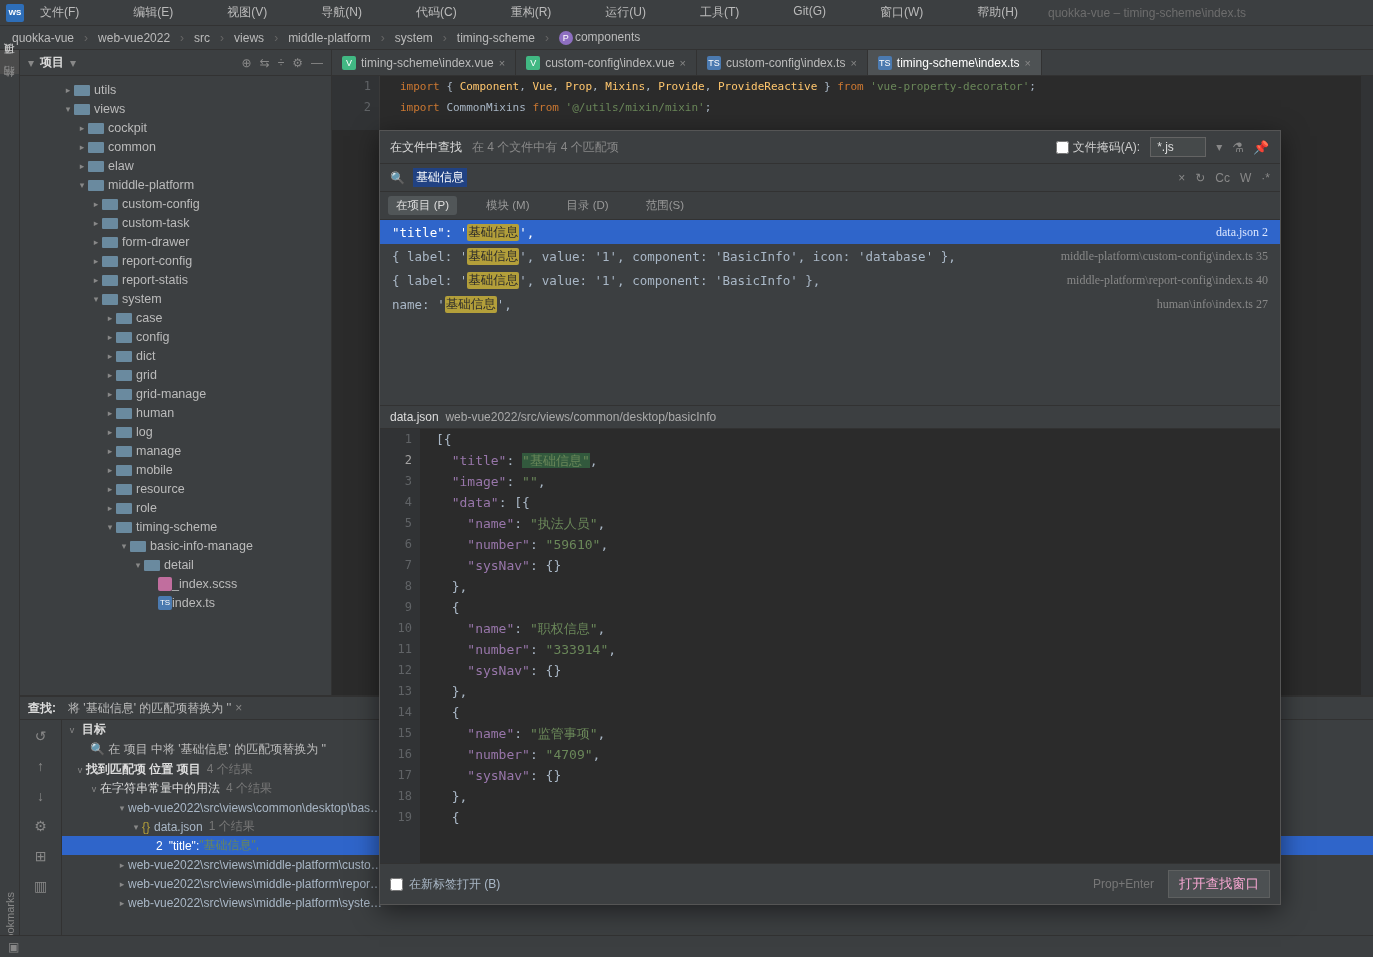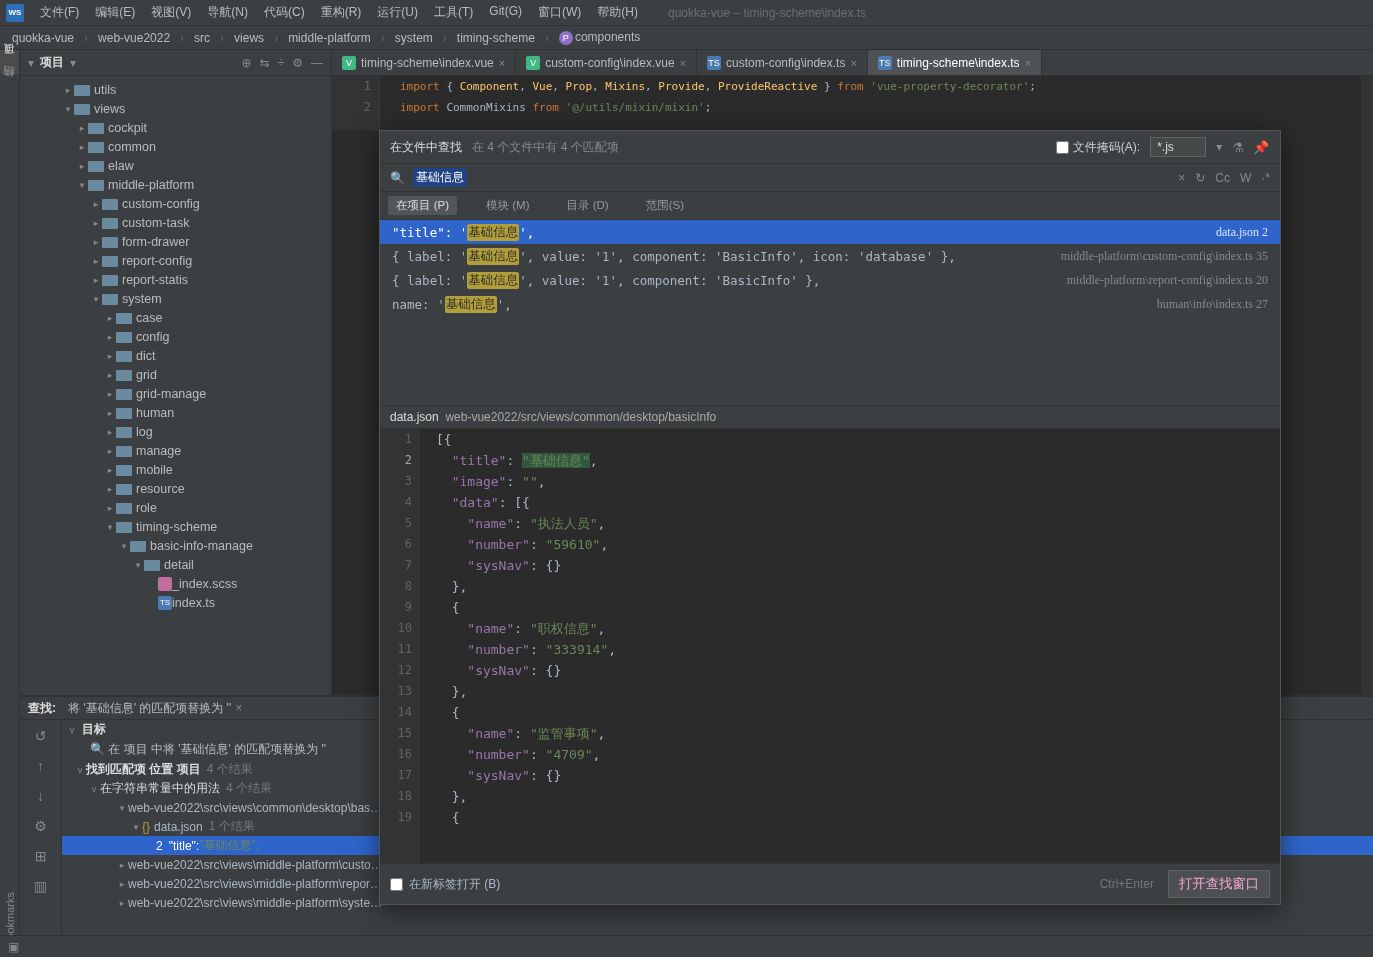--- a/index.html
+++ b/index.html
@@ -208,21 +208,21 @@
   position: absolute; left: 0; right: 0; bottom: 0; height: 22px;
   background: #3c3f41; border-top: 1px solid #323232;
   display: flex; align-items: center; padding: 0 8px;
 }
 </style>
 </head>
 <body>
 
 <div class="menubar">
   <div class="logo">WS</div>
-  <div id="menuitems" style="display: flex;">
+  <div id="menuitems" style="display: flex; gap: 38px;">
       <span class="mi">文件(F)</span>
       <span class="mi">编辑(E)</span>
       <span class="mi">视图(V)</span>
       <span class="mi">导航(N)</span>
       <span class="mi">代码(C)</span>
       <span class="mi">重构(R)</span>
       <span class="mi">运行(U)</span>
       <span class="mi">工具(T)</span>
       <span class="mi">Git(G)</span>
       <span class="mi">窗口(W)</span>
@@ -488,21 +488,21 @@
             <div class="p-row">
               <span>{ label: '</span>
               <span class="hl">基础信息</span>
               <span>', value: '1', component: 'BasicInfo', icon: 'database' },</span>
               <span class="meta">middle-platform\custom-config\index.ts 35</span>
             </div>
             <div class="p-row">
               <span>{ label: '</span>
               <span class="hl">基础信息</span>
               <span>', value: '1', component: 'BasicInfo' },</span>
-              <span class="meta">middle-platform\report-config\index.ts 20</span>
+              <span class="meta">middle-platform\report-config\index.ts 40</span>
             </div>
             <div class="p-row">
               <span>name: '</span>
               <span class="hl">基础信息</span>
               <span>',</span>
               <span class="meta">human\info\index.ts 27</span>
             </div>
           </div>
         <div class="p-preview-head">
           <span style="color:#ddd">data.json</span>
@@ -551,21 +551,21 @@
               <div style="white-space: pre;">  },</div>
               <div style="white-space: pre;">  {</div>
             </div>
         </div>
         <div class="p-foot">
           <label style="display:flex;align-items:center;gap:6px">
             <input type="checkbox" style="">
               <span>在新标签打开 (B)</span>
           </label>
           <div class="right">
-            <span class="hint">Ctrl+Enter</span>
+            <span class="hint">Prop+Enter</span>
             <button>打开查找窗口</button>
           </div>
         </div>
       </div>
       <div class="rstrip"></div>
     </div>
   </div>
 </div>
 
 <div style="position:absolute;left:20px;right:0;bottom:22px;height:240px;background:#3c3f41;border-top:1px solid #323232">

